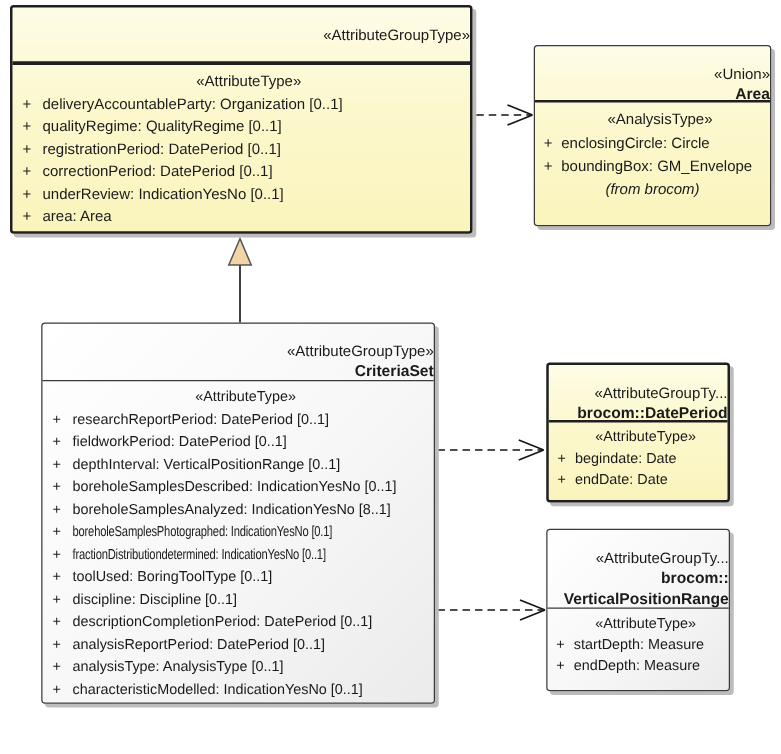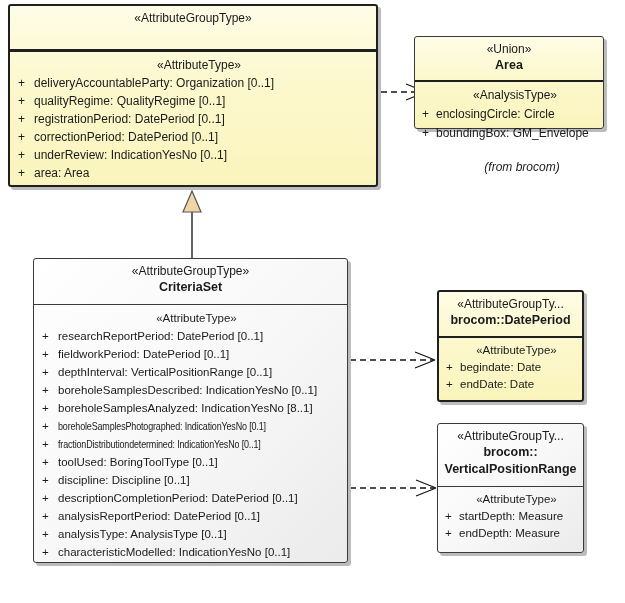--- a/index.html
+++ b/index.html
@@ -9,21 +9,21 @@
     color:#1a1a1a;overflow:hidden;
   }
   .uml-box{
     position:absolute;box-sizing:border-box;border-radius:3px;
     box-shadow:3px 3px 0 #bcbcbc;
   }
   .yellow{background:linear-gradient(180deg,#fefce6 0%,#fcf8cd 45%,#faf4bc 100%);}
   .gray{background:linear-gradient(135deg,#ffffff 0%,#f7f7f7 55%,#ebebeb 100%);}
   .b1{border:1px solid #3a3a3a;}
   .b2{border:2px solid #1f1f1f;}
-  .hdr{box-sizing:border-box;text-align:center;padding-top:4px;}
+  .hdr{box-sizing:border-box;text-align:right;padding-top:14px;}
   .hdr.d1{border-bottom:1px solid #3a3a3a;}
   .hdr.d2{border-bottom:2px solid #1f1f1f;}
   .hdr.d3{border-bottom:3px solid #1f1f1f;}
   .stereo{font-size:12px;line-height:16px;}
   .cname{font-size:12.5px;font-weight:bold;line-height:17px;}
   .body{padding-top:4px;}
   .mstereo{font-size:12px;padding-left:12px;line-height:18px;text-align:center;}
   .row{display:flex;font-size:12px;line-height:18px;white-space:nowrap;}
   .row .plus{width:16px;padding-left:8px;flex:0 0 auto;}
   .row .mtext{flex:0 0 auto;}
@@ -89,38 +89,38 @@
         <span class="plus">+</span>
         <span class="mtext">underReview: IndicationYesNo [0..1]</span>
       </div>
     <div class="row">
         <span class="plus">+</span>
         <span class="mtext">area: Area</span>
       </div>
   </div>
 </div>
 
-<div class="uml-box yellow b1 rt" style="left:414px;top:36px;width:190px;height:93px;border-width:1.5px;">
+<div class="uml-box yellow b1 rt" style="left:427px;top:36px;width:190px;height:145px;border-width:1.5px;">
   <div class="hdr d2" style="height:45px;">
     <div class="stereo">«Union»</div>
     <div class="cname">Area</div>
   </div>
   <div class="body">
     <div class="mstereo" style="font-size:12px;line-height:19px;">«AnalysisType»</div>
     <div class="row" style="line-height:19px;font-size:12px;">
         <span class="plus">+</span>
         <span class="mtext">enclosingCircle: Circle</span>
       </div>
     <div class="row" style="line-height:19px;font-size:12px;">
         <span class="plus">+</span>
         <span class="mtext">boundingBox: GM_Envelope</span>
       </div>
   </div>
 </div>
-<div class="caption" style="left:427px;top:160px;width:190px;">(from brocom)</div>
+<div class="caption" style="left:427px;top:144px;width:190px;">(from brocom)</div>
 
 <div class="uml-box gray b1 sm" style="left:33px;top:258px;width:315px;height:305px;">
   <div class="hdr d1" style="height:46px;">
     <div class="stereo">«AttributeGroupType»</div>
     <div class="cname">CriteriaSet</div>
   </div>
   <div class="body">
     <div class="mstereo">«AttributeType»</div>
     <div class="row">
         <span class="plus">+</span>

